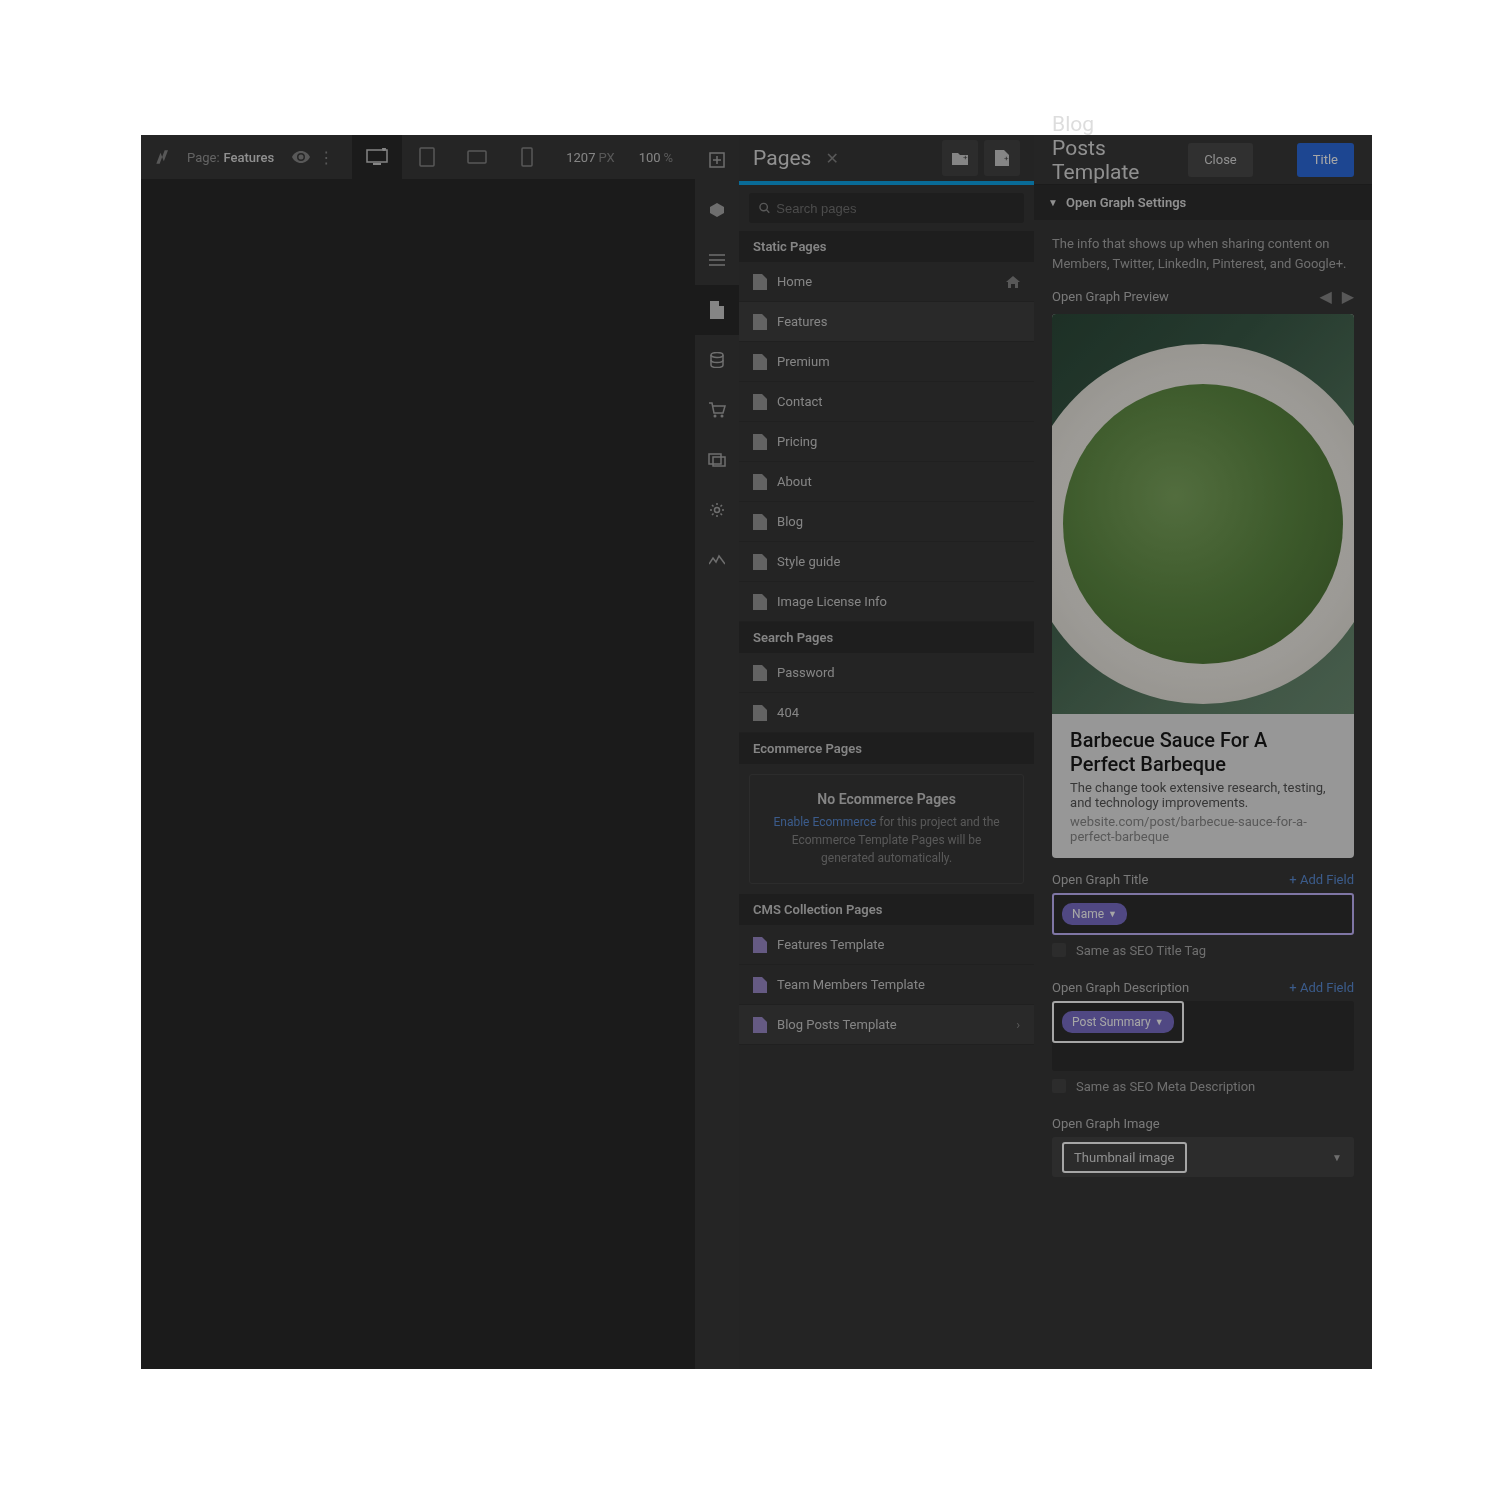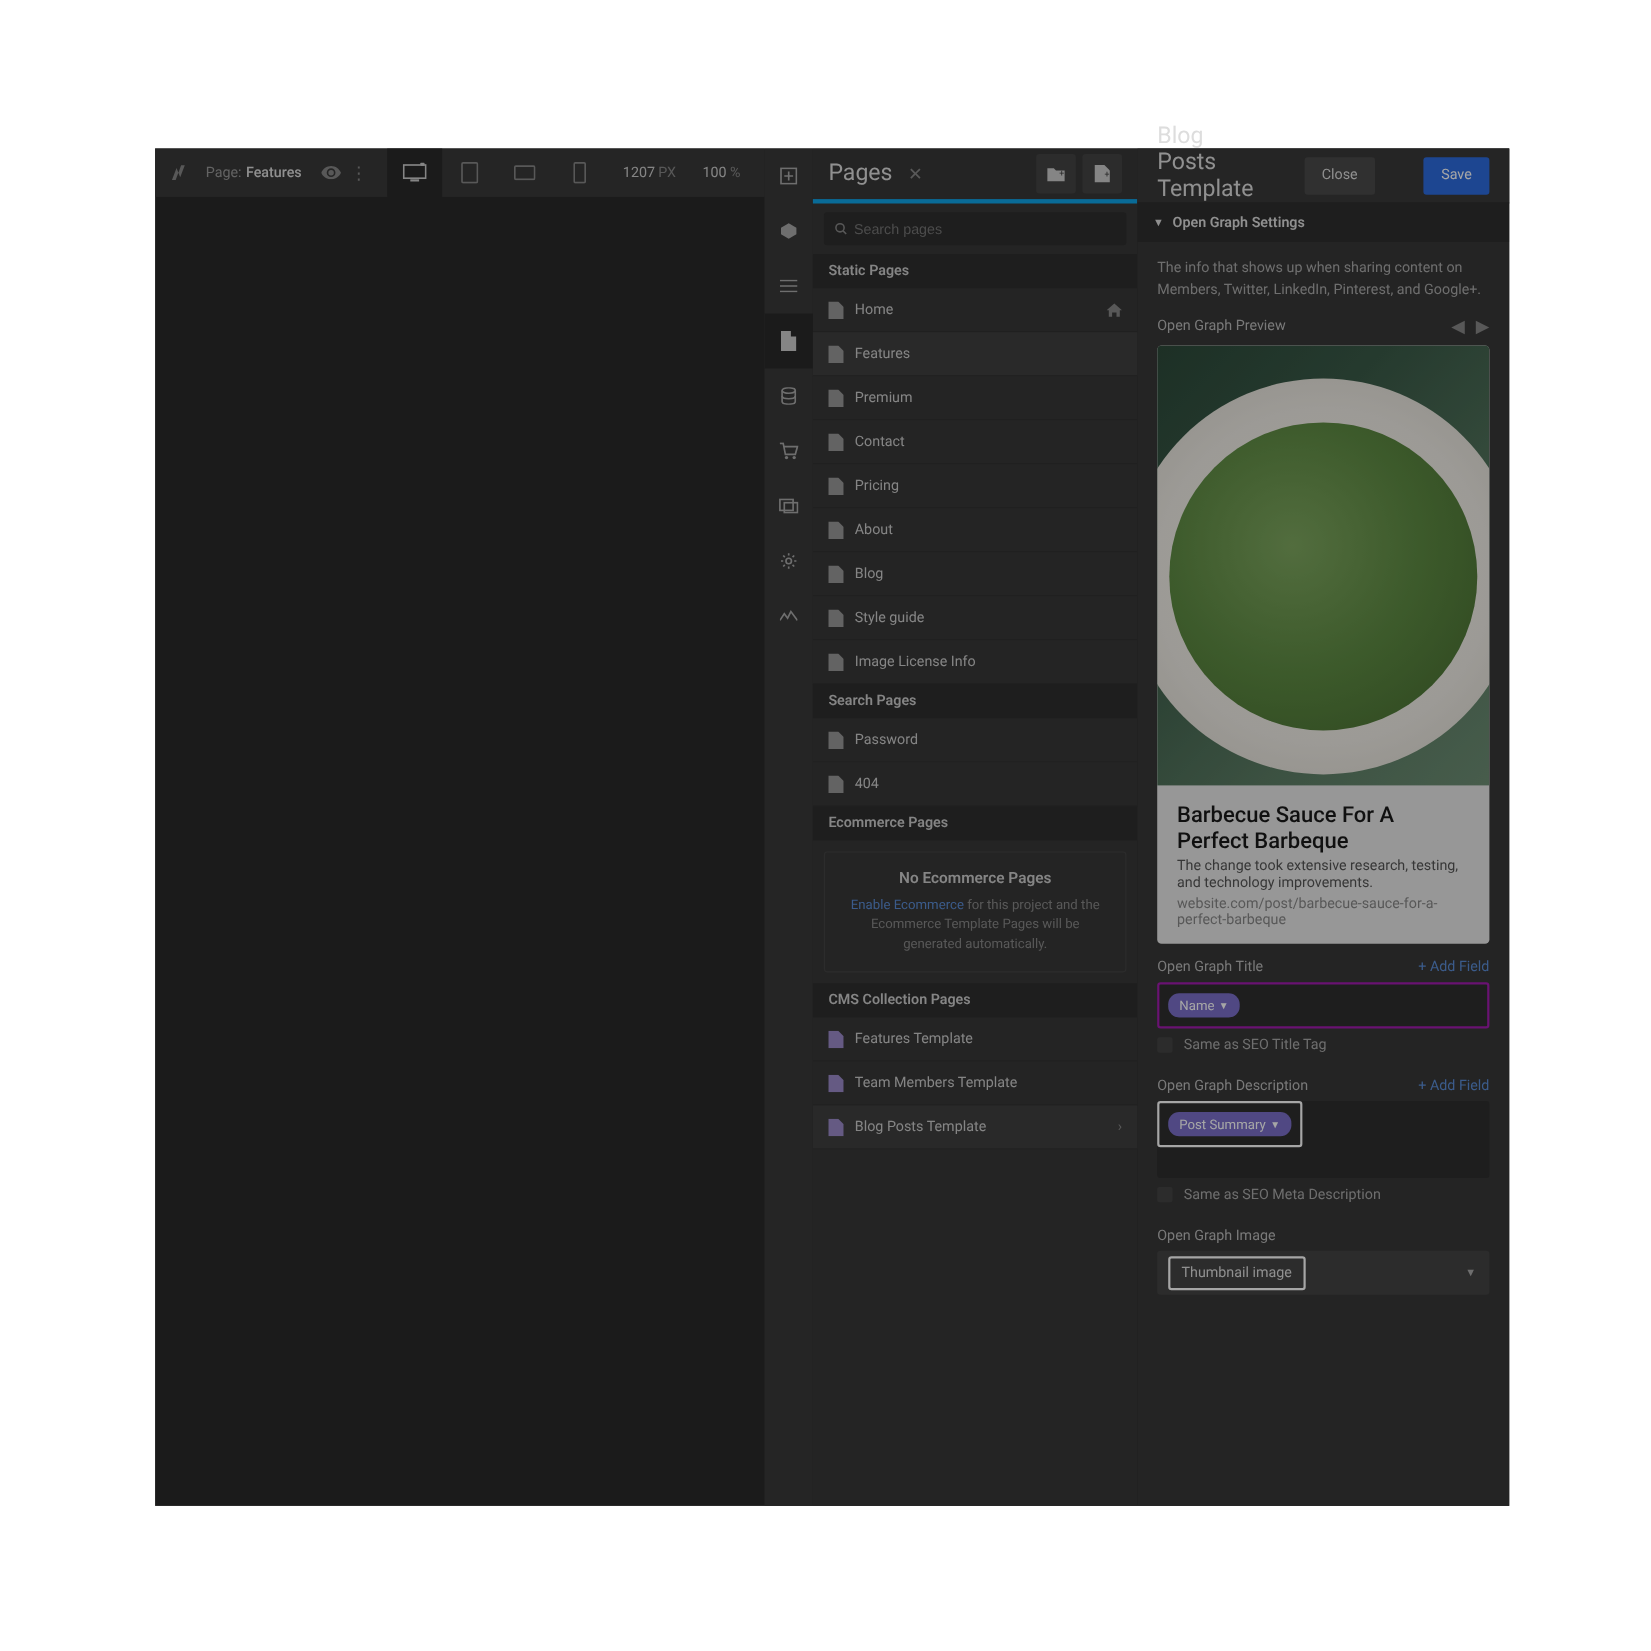--- a/index.html
+++ b/index.html
@@ -73,21 +73,21 @@
 .og-meta { padding: 14px 18px; }
 .og-title { color: #1a1a1a; font-size: 20px; font-weight: 500; margin-bottom: 4px; }
 .og-desc { color: #555; font-size: 13px; margin-bottom: 4px; }
 .og-url { color: #888; font-size: 13px; }
 
 .field-row { padding: 14px 18px 6px; display: flex; align-items: center; }
 .field-label { color: #bbb; font-size: 13px; flex: 1; }
 .add-field { color: #5b8dd6; font-size: 13px; }
 
 .field-input-wrap { margin: 0 18px; background: #2e2e2e; border-radius: 3px; padding: 8px; min-height: 40px; display: flex; align-items: flex-start; }
-.field-input-wrap.outlined { border: 2px solid #a21caf; }
+.field-input-wrap.outlined { border: 2px solid #c4b5fd; }
 .pill { background: #7b6fc9; color: #fff; font-size: 12px; padding: 4px 10px; border-radius: 10px; display: inline-flex; align-items: center; }
 .pill-caret { margin-left: 4px; font-size: 9px; }
 
 .checkbox-row { display: flex; padding: 8px 18px; }
 .checkbox { width: 14px; height: 14px; background: #444; margin-right: 10px; border-radius: 2px; }
 .checkbox-label { color: #aaa; font-size: 13px; }
 
 .desc-area { margin: 0 18px; background: #2e2e2e; border-radius: 3px; min-height: 70px; }
 .desc-top { padding: 8px; border: 2px solid #fff; border-radius: 3px; display: inline-block; margin: 0; }
 
@@ -329,21 +329,21 @@
         <span>Blog Posts Template</span>
         <div class="page-item-spacer"></div>
         <span class="chevron">›</span>
       </div>
     </div>
 
     <div class="main-panel">
       <div class="main-header">
         <span class="main-title">Blog Posts Template Settings</span>
         <div class="btn btn-default">Close</div>
-        <div class="btn btn-primary">Save</div>
+        <div class="btn btn-primary">Title</div>
       </div>
 
       <div class="settings-body">
         <div class="collapse-header">
           <span class="triangle">▼</span>
           <span>Open Graph Settings</span>
         </div>
         <div class="info-text">The info that shows up when sharing content on Members, Twitter, LinkedIn, Pinterest, and Google+.</div>
 
         <div class="preview-label-row">

